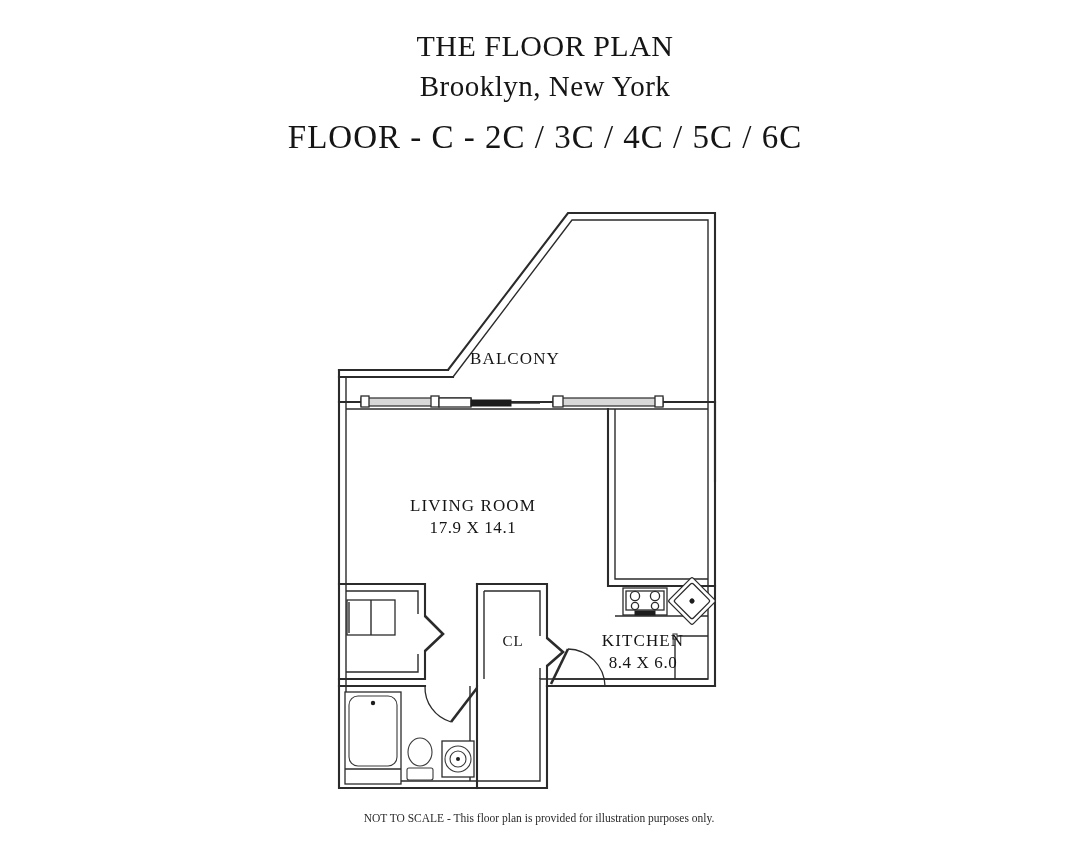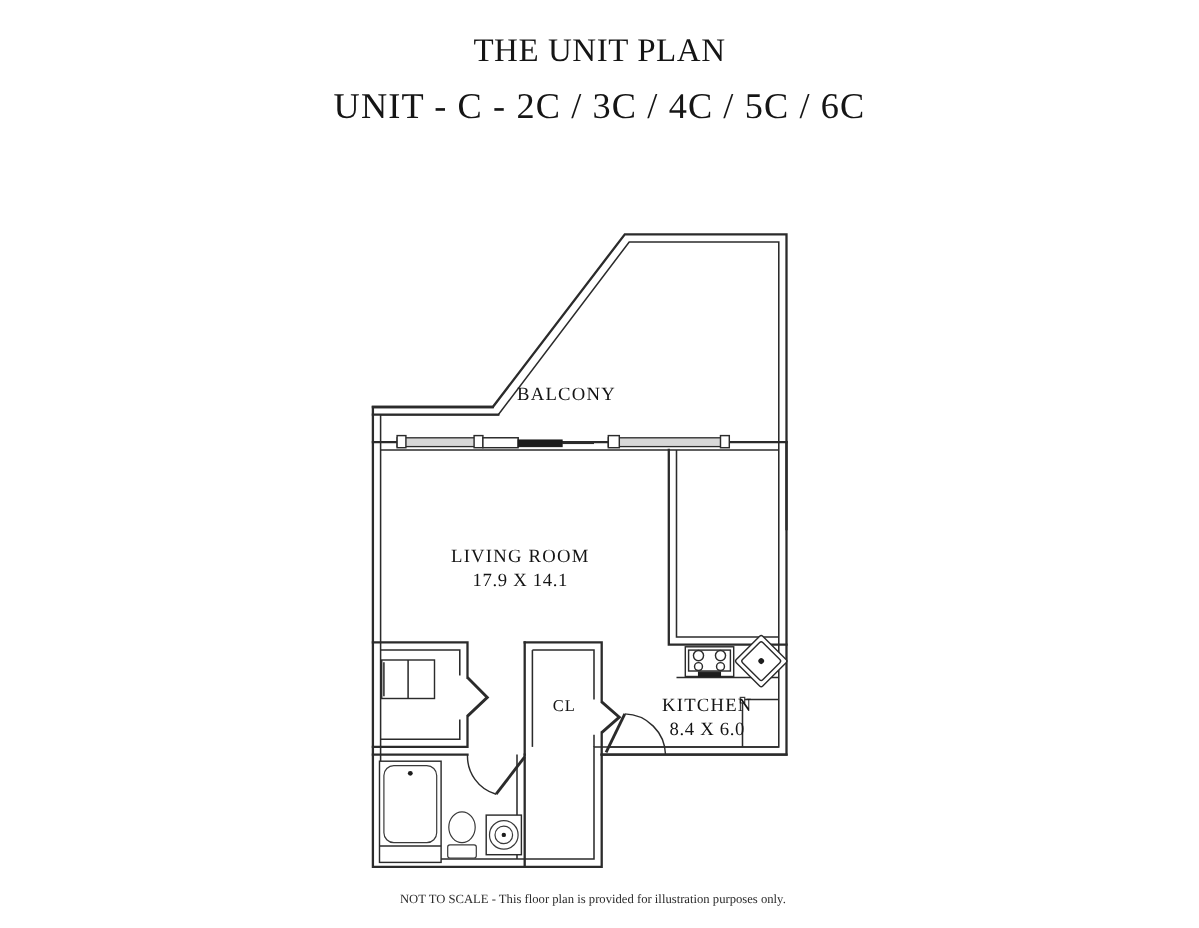--- a/index.html
+++ b/index.html
@@ -135,22 +135,23 @@
     stroke: #1d1d1d;
     stroke-width: 1;
   }
 </style>
 </head>
 <body>
 
 <div id="page">
 
   <div class="titles">
-    <div class="title-line l1">THE UNIT PLAN</div>
-    <div class="title-line unit">UNIT - C - 2C / 3C / 4C / 5C / 6C</div>
+    <div class="title-line l1">THE FLOOR PLAN</div>
+    <div class="title-line l3">Brooklyn, New York</div>
+    <div class="title-line unit">FLOOR - C - 2C / 3C / 4C / 5C / 6C</div>
   </div>
 
   <div class="plan-wrap">
     <svg class="plan" width="440" height="610" viewBox="0 0 440 610">
 
       <path class="wall" d="M 14,174 L 14,592
                L 222,592
                L 222,490
                L 390,490
                L 390,285

